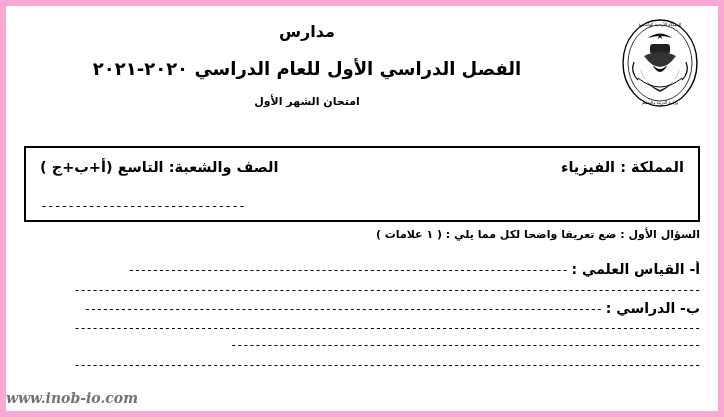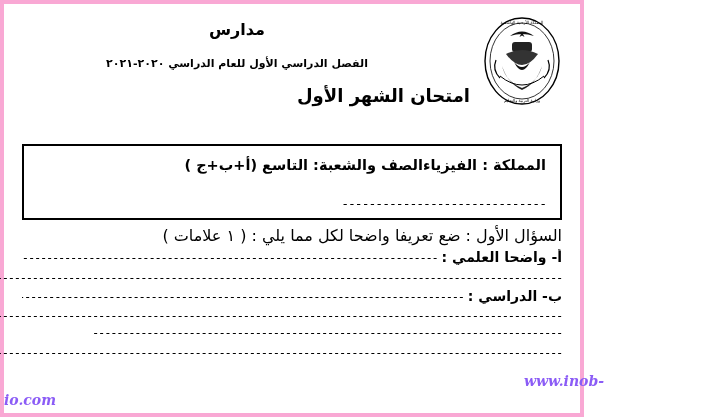--- a/index.html
+++ b/index.html
@@ -9,24 +9,24 @@
   body {
     width: 724px;
     height: 417px;
     background: #ffffff;
     font-family: "DejaVu Sans", sans-serif;
     color: #000;
     overflow: hidden;
   }
   .page {
     position: relative;
-    width: 584px;
+    width: 724px;
     height: 417px;
     box-sizing: border-box;
-    border: 4px solid #f9a8d4;
+    border: 6px solid #f9a8d4;
     background: #fff;
   }
   
   .header {
     position: relative;
     height: 132px;
   }
   .emblem {
     position: absolute;
     top: 12px;
@@ -43,22 +43,22 @@
     text-align: center;
     direction: rtl;
   }
   .hline {
     font-family: "DejaVu Sans", sans-serif;
     font-weight: bold;
     color: #000;
     line-height: 1.0;
   }
   .hline.l1 { font-size: 16px; margin-bottom: 20px; letter-spacing: 1px; }
-  .hline.l2 { font-size: 11px; margin-bottom: 18px; }
-  .hline.l3 { font-size: 18px; text-align: right; }
+  .hline.l2 { font-size: 18px; margin-bottom: 18px; }
+  .hline.l3 { font-size: 11px; }
 
   
   .info-box {
     position: absolute;
     top: 140px;
     left: 18px;
     right: 18px;
     height: 76px;
     border: 2px solid #000;
     box-sizing: border-box;
@@ -71,45 +71,45 @@
     padding: 0 14px;
     box-sizing: border-box;
     font-size: 14.5px;
     font-weight: bold;
   }
   .info-row .cell-right {
     white-space: nowrap;
   }
   .info-row .cell-mid {
     flex: 1;
-    text-align: right;
+    text-align: left;
     white-space: nowrap;
   }
   .dashes {
     font-family: "DejaVu Sans Mono", monospace;
     letter-spacing: -1px;
     font-weight: normal;
     font-size: 13px;
   }
 
   
   .body-area {
     position: absolute;
     top: 220px;
     left: 18px;
     right: 18px;
     bottom: 30px;
     direction: rtl;
   }
   .q-title {
-    font-size: 16px;
-    font-weight: normal;
+    font-size: 11px;
+    font-weight: bold;
     white-space: nowrap;
     margin-top: 2px;
-    margin-bottom: 4px;
+    margin-bottom: 20px;
   }
   .item {
     margin-top: 3px;
   }
   .item-label {
     font-size: 14px;
     font-weight: bold;
     display: inline-block;
     white-space: nowrap;
   }
@@ -142,22 +142,21 @@
     right: 20px;
     bottom: 4px;
     text-align: left;
     direction: ltr;
   }
   .footer .site {
     font-family: "DejaVu Serif", serif;
     font-weight: bold;
     font-style: italic;
     font-size: 14px;
-    color: #8b5cf6;
-    padding-left: 520px;
+    color: #737373;
   }
 </style>
 </head>
 <body>
 
 <div class="page">
 
   <div class="header">
 
     <div class="emblem">
@@ -193,21 +192,21 @@
     <div class="info-row">
       <div class="cell-mid dashes">------------------------------</div>
     </div>
   </div>
 
   <div class="body-area">
 
     <div class="q-title">السؤال الأول : ضع تعريفا واضحا لكل مما يلي :   (  ١ علامات )</div>
 
     <div class="item line-row">
-      <span class="item-label">أ- واضحا العلمي :</span>
+      <span class="item-label">أ- القياس العلمي :</span>
       <span class="dash-fill">-------------------------------------------------------------------------</span>
     </div>
     <div class="full-dash-row dash-fill">--------------------------------------------------------------------------------------------------------</div>
 
     <div class="item line-row">
       <span class="item-label">ب- الدراسي :</span>
       <span class="dash-fill">--------------------------------------------------------------------------------------</span>
     </div>
     <div class="full-dash-row dash-fill">--------------------------------------------------------------------------------------------------------</div>
 

